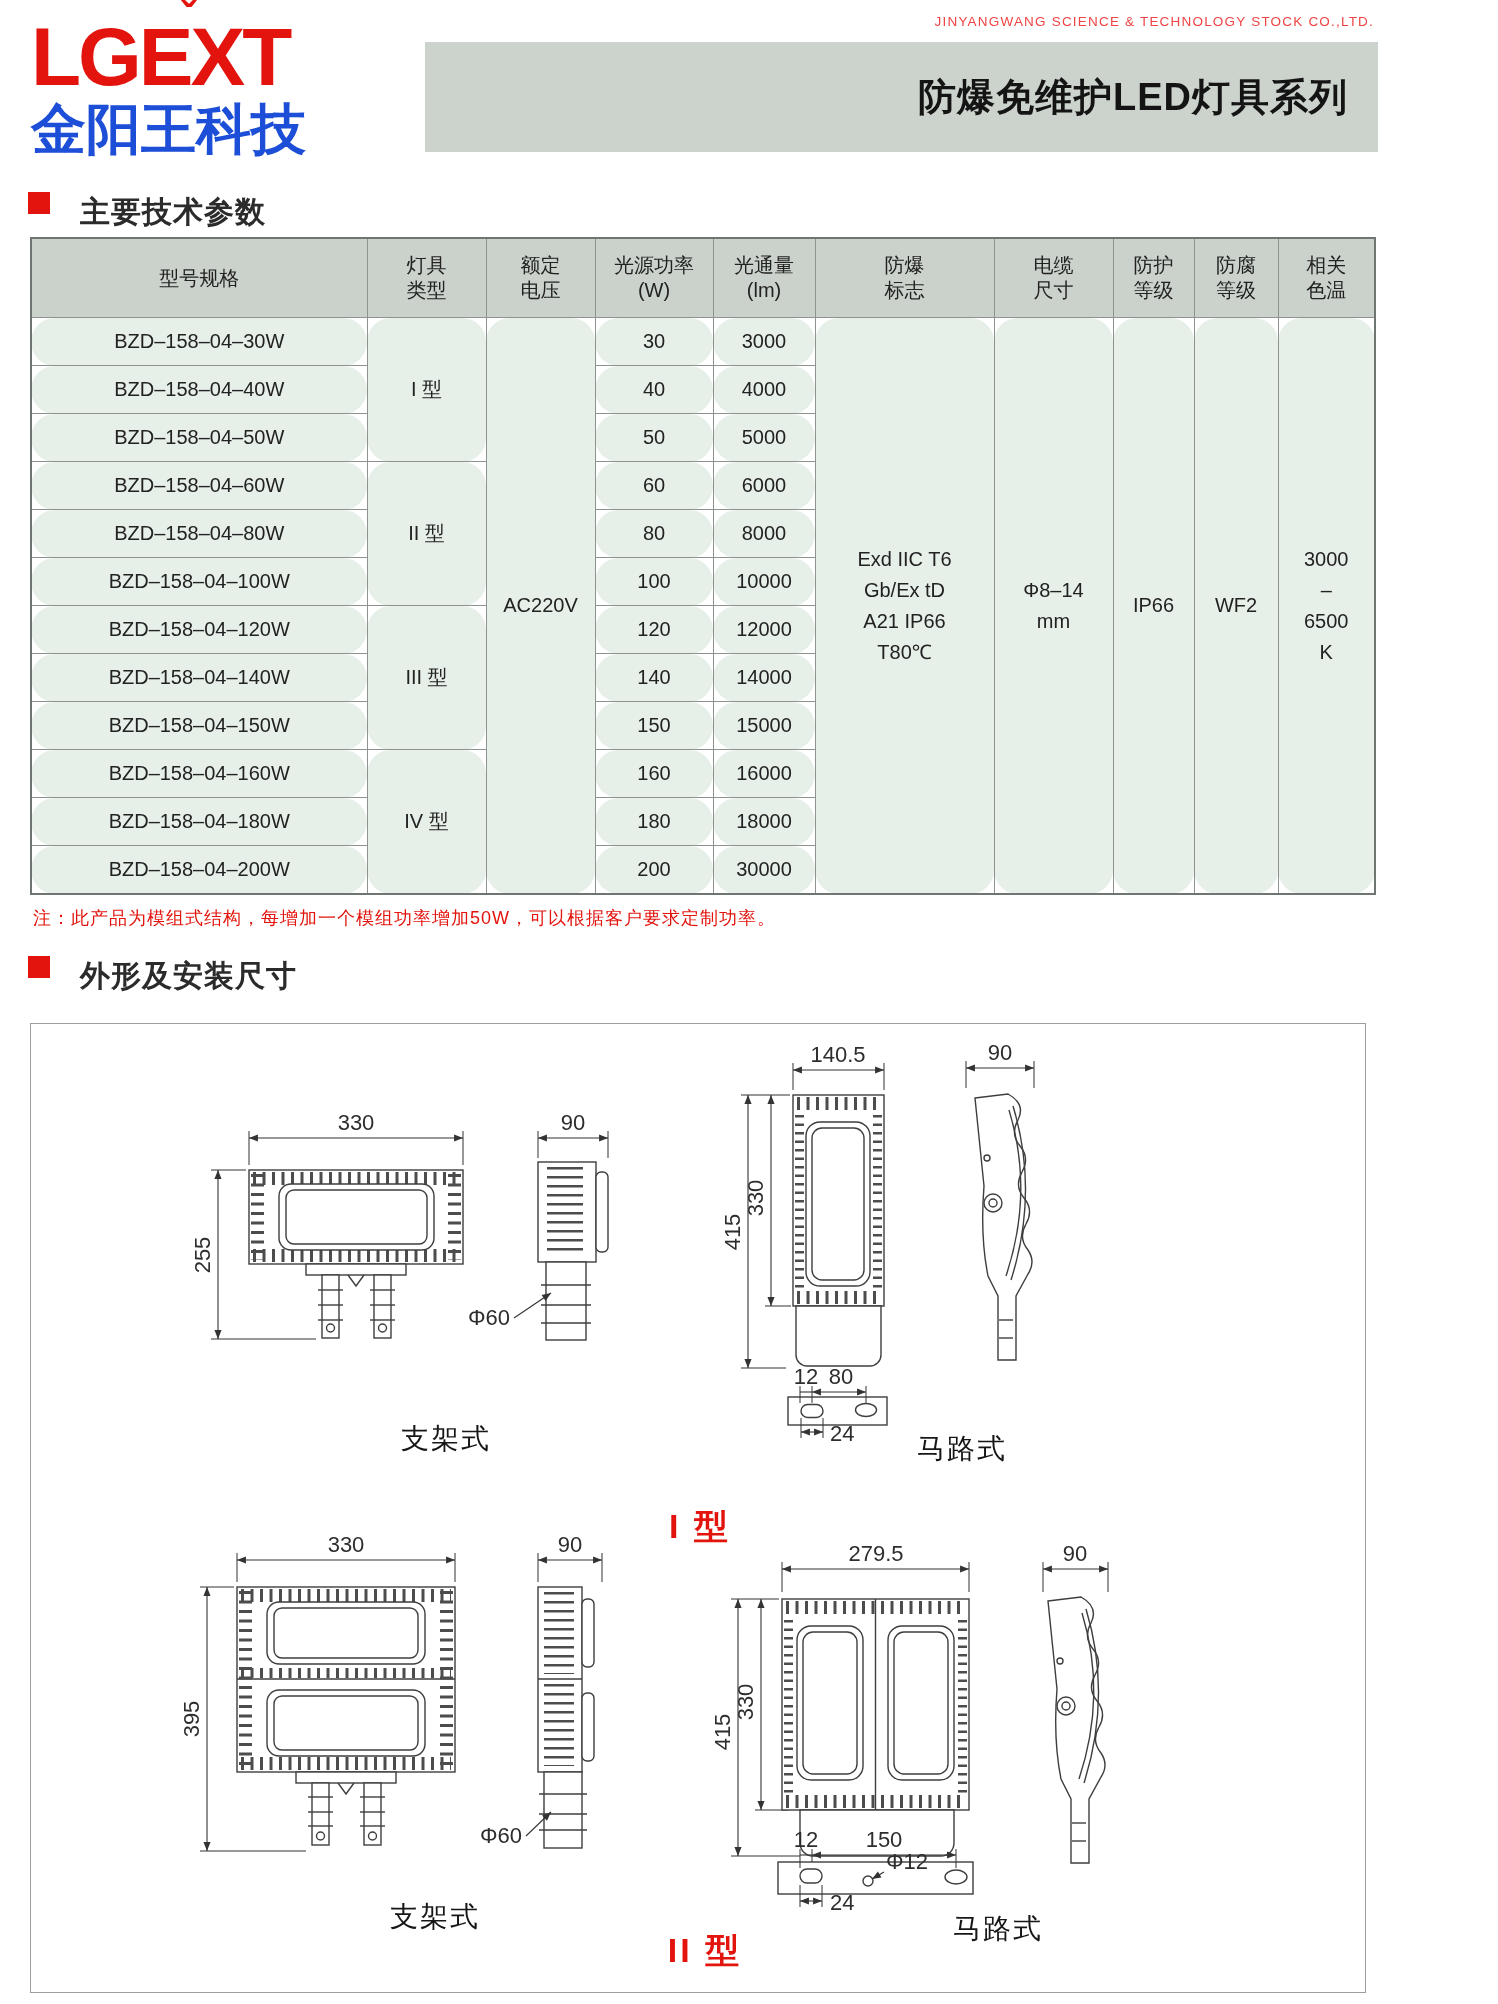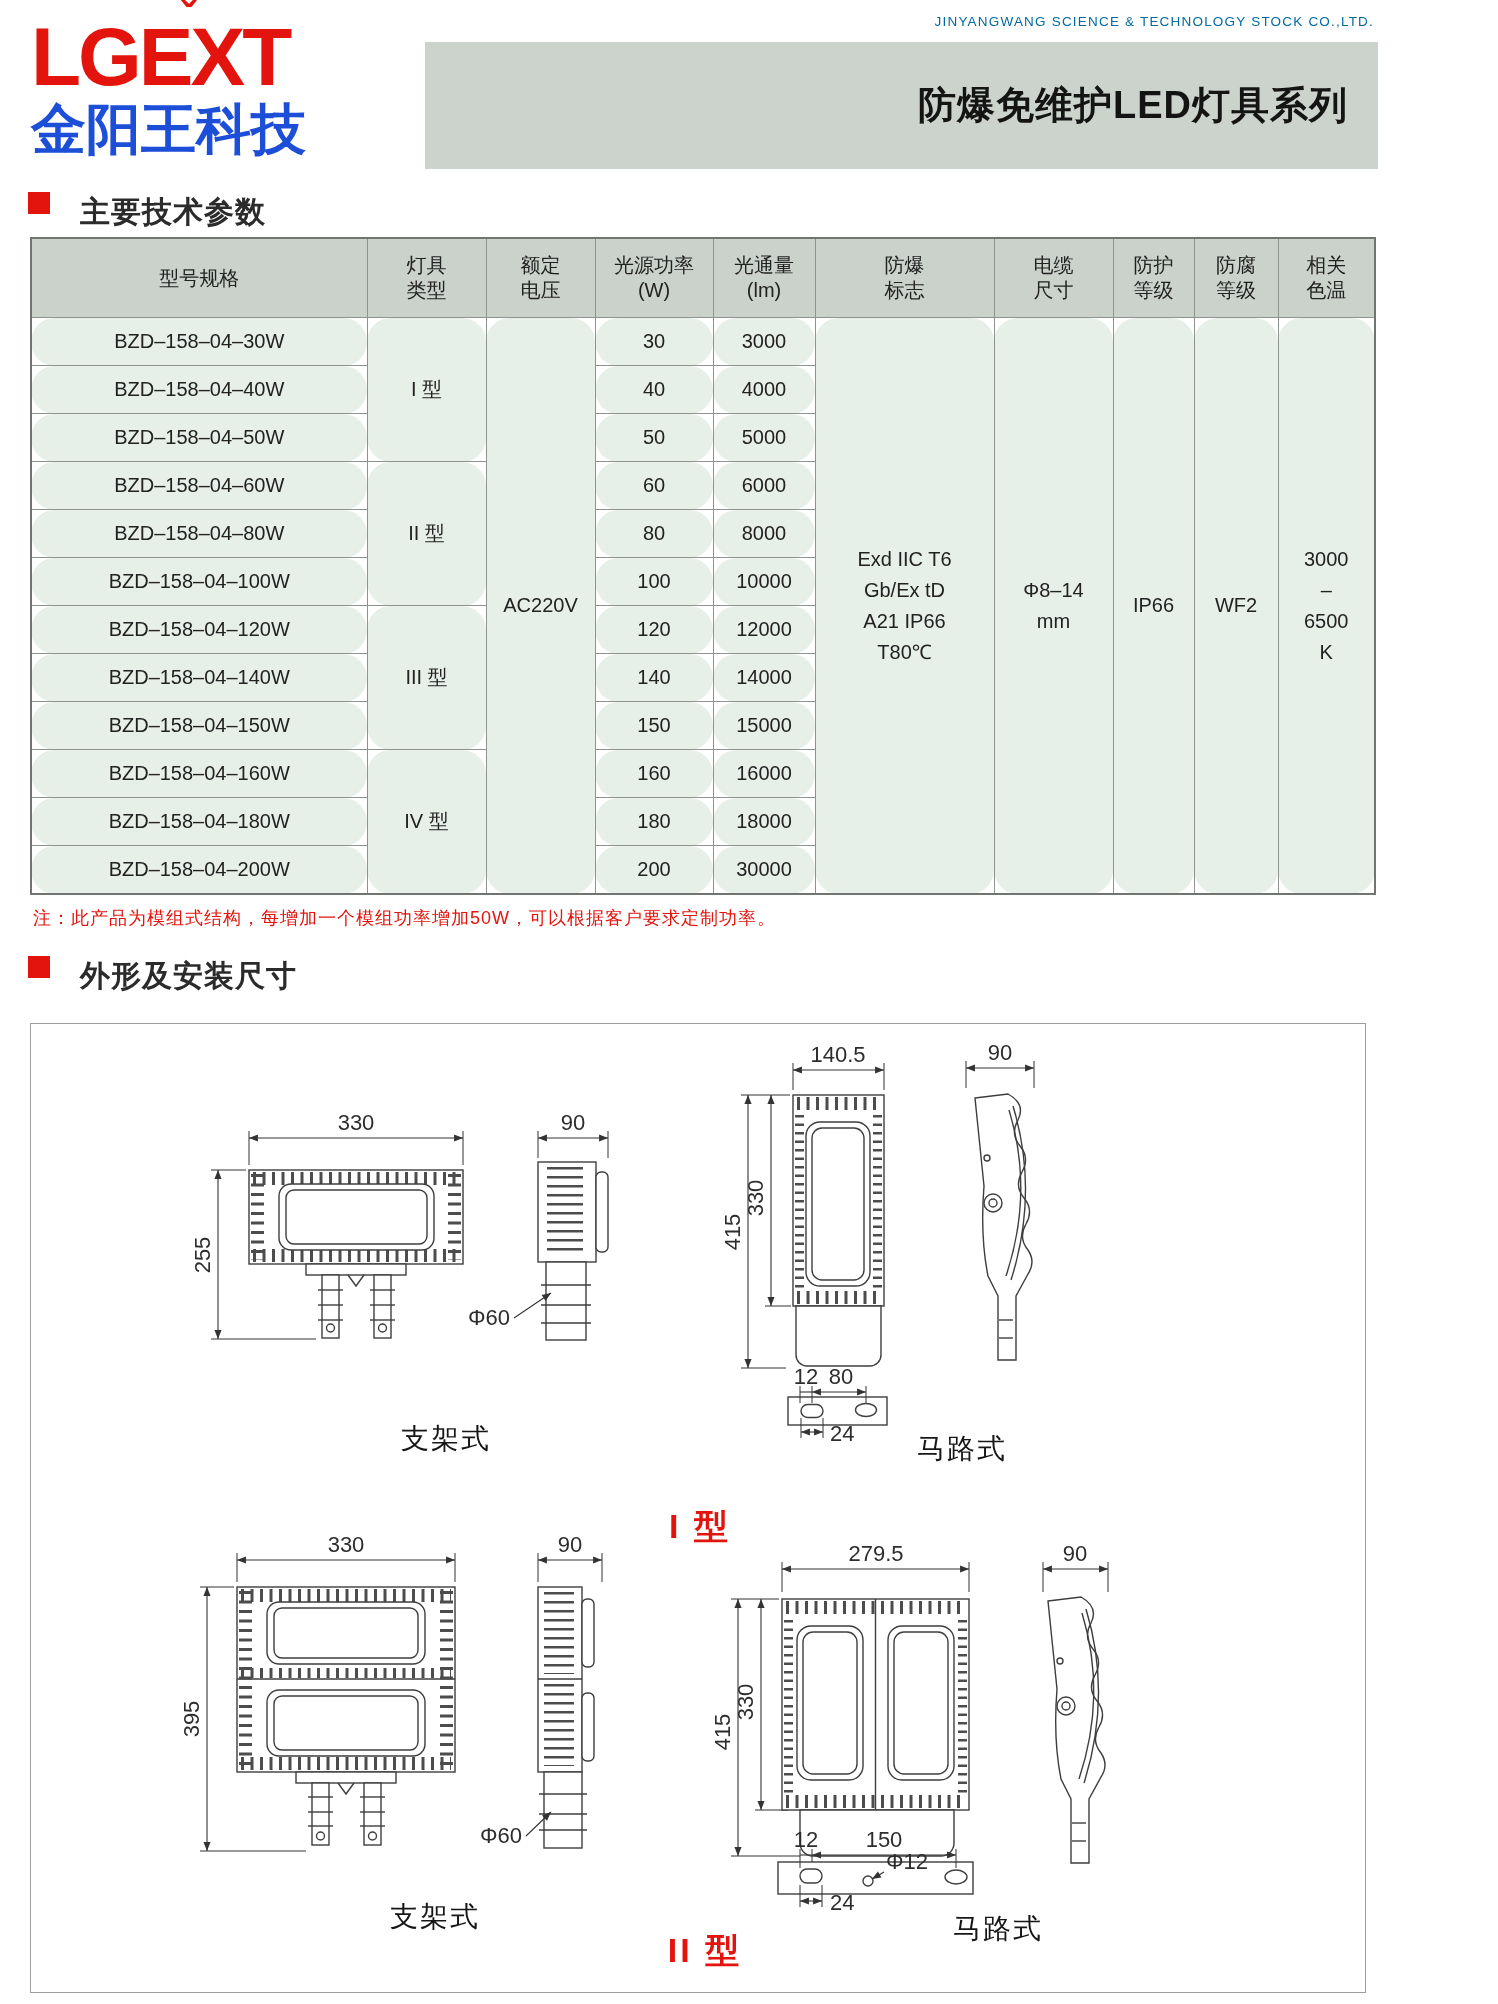--- a/index.html
+++ b/index.html
@@ -6,22 +6,22 @@
   html,body{margin:0;padding:0;background:#fff;}
   .page{position:relative;width:1498px;height:2004px;background:#fff;overflow:hidden;
         font-family:"Liberation Sans",sans-serif;}
 
   
   .logo{position:absolute;left:31px;top:16px;}
   .logo-en{position:relative;font-size:82px;font-weight:900;color:#e2140d;
            letter-spacing:-3px;line-height:1;}
   .logo-caron{position:absolute;left:150px;top:-20px;font-size:44px;font-weight:900;color:#e2140d;}
   .logo-cn{font-size:55px;font-weight:900;color:#1d4ed8;line-height:1;margin-top:4px;letter-spacing:0;}
-  .company{position:absolute;top:14px;right:124px;font-size:13.5px;color:#0369a1;letter-spacing:1.2px;}
-  .titlebar{position:absolute;left:425px;top:42px;width:953px;height:127px;background:#ccd3cd;
+  .company{position:absolute;top:14px;right:124px;font-size:13.5px;color:#ef4444;letter-spacing:1.2px;}
+  .titlebar{position:absolute;left:425px;top:42px;width:953px;height:110px;background:#ccd3cd;
             display:flex;align-items:center;justify-content:flex-end;padding-right:30px;box-sizing:border-box;}
   .titlebar span{font-size:38px;font-weight:bold;color:#141414;letter-spacing:1px;}
 
   
   .section-head{position:absolute;left:28px;display:flex;gap:30px;}
   .section-head .sq{width:22px;height:22px;background:#e2140d;}
   .section-head .txt{font-size:30px;font-weight:bold;color:#2b2b2b;letter-spacing:1px;}
   #sec1{top:192px;} #sec2{top:956px;}
 
   

